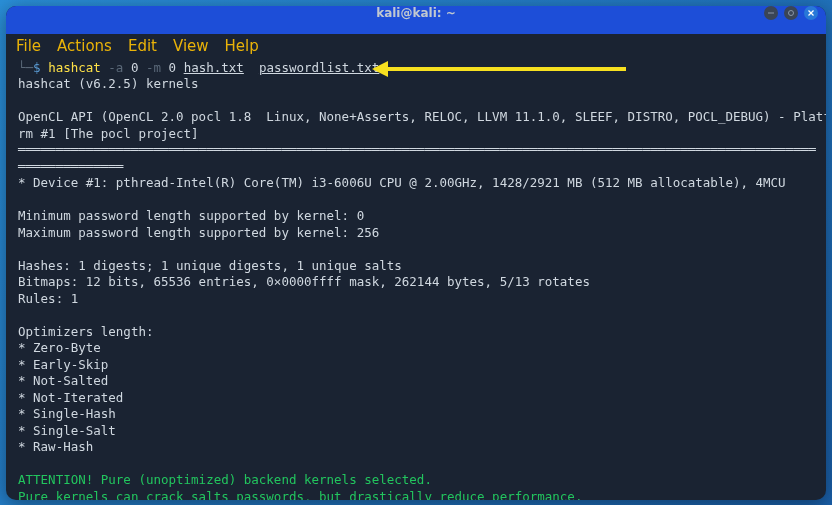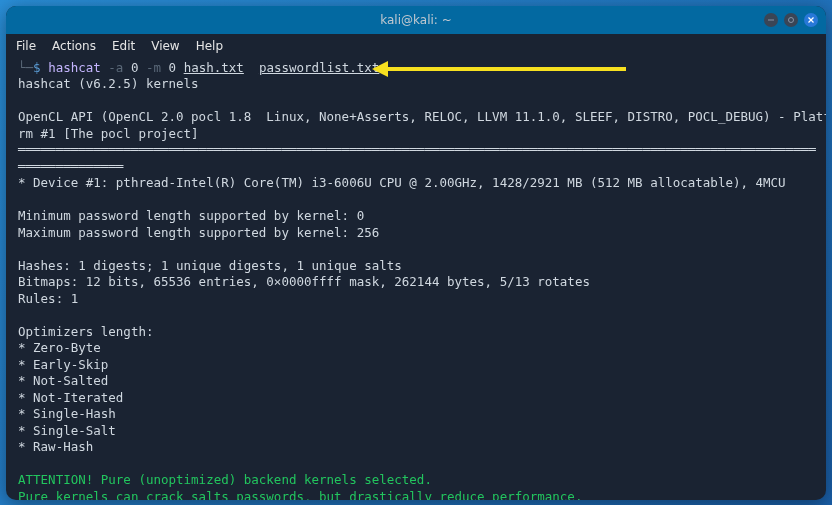--- a/index.html
+++ b/index.html
@@ -17,28 +17,29 @@
       width: 820px;
       height: 494px;
       background: #1a2332;
       border-radius: 10px;
       overflow: hidden;
       box-shadow: 0 4px 20px rgba(0,0,0,0.4);
       position: relative;
     }
     .titlebar {
       height: 28px;
-      background: #0369a1;
+      background: #1d4ed8;
       display: flex;
-      align-items: center;
+      align-items: flex-start;
       justify-content: center;
       position: relative;
       color: #c0c8d0;
       font-size: 12px;
       font-family: "DejaVu Sans", sans-serif;
+      font-weight: bold;
     }
     .window-controls {
       position: absolute;
       right: 8px;
       display: flex;
       gap: 6px;
     }
     .wc {
       width: 14px;
       height: 14px;
@@ -50,35 +51,35 @@
     .wc-min { background: #3a4556; }
     .wc-max { background: #3a4556; }
     .wc-close { background: #2878d8; }
     .wc svg { width: 8px; height: 8px; }
     .menubar {
       height: 24px;
       display: flex;
       align-items: center;
       padding: 0 10px;
       gap: 16px;
-      font-size: 12px;
+      font-size: 15px;
       font-family: "DejaVu Sans", sans-serif;
-      color: #e5e5e5;
+      color: #eab308;
     }
     .menu-item { cursor: pointer; }
     .terminal {
       padding: 2px 12px 12px 12px;
       font-size: 12.5px;
       line-height: 1.32;
       color: #d0d8e0;
       white-space: pre;
       overflow: hidden;
     }
     .dim { color: #5a6878; }
-    .blue { color: #c4b5fd; }
+    .blue { color: #fde047; }
     .underline { text-decoration: underline; }
     .orange { color: #22c55e; }
     .prompt-sym { color: #5a9bd4; }
     .arrow-annotation {
       position: absolute;
       top: 61px;
       left: 380px;
       pointer-events: none;
     }
     .arrow-line {

